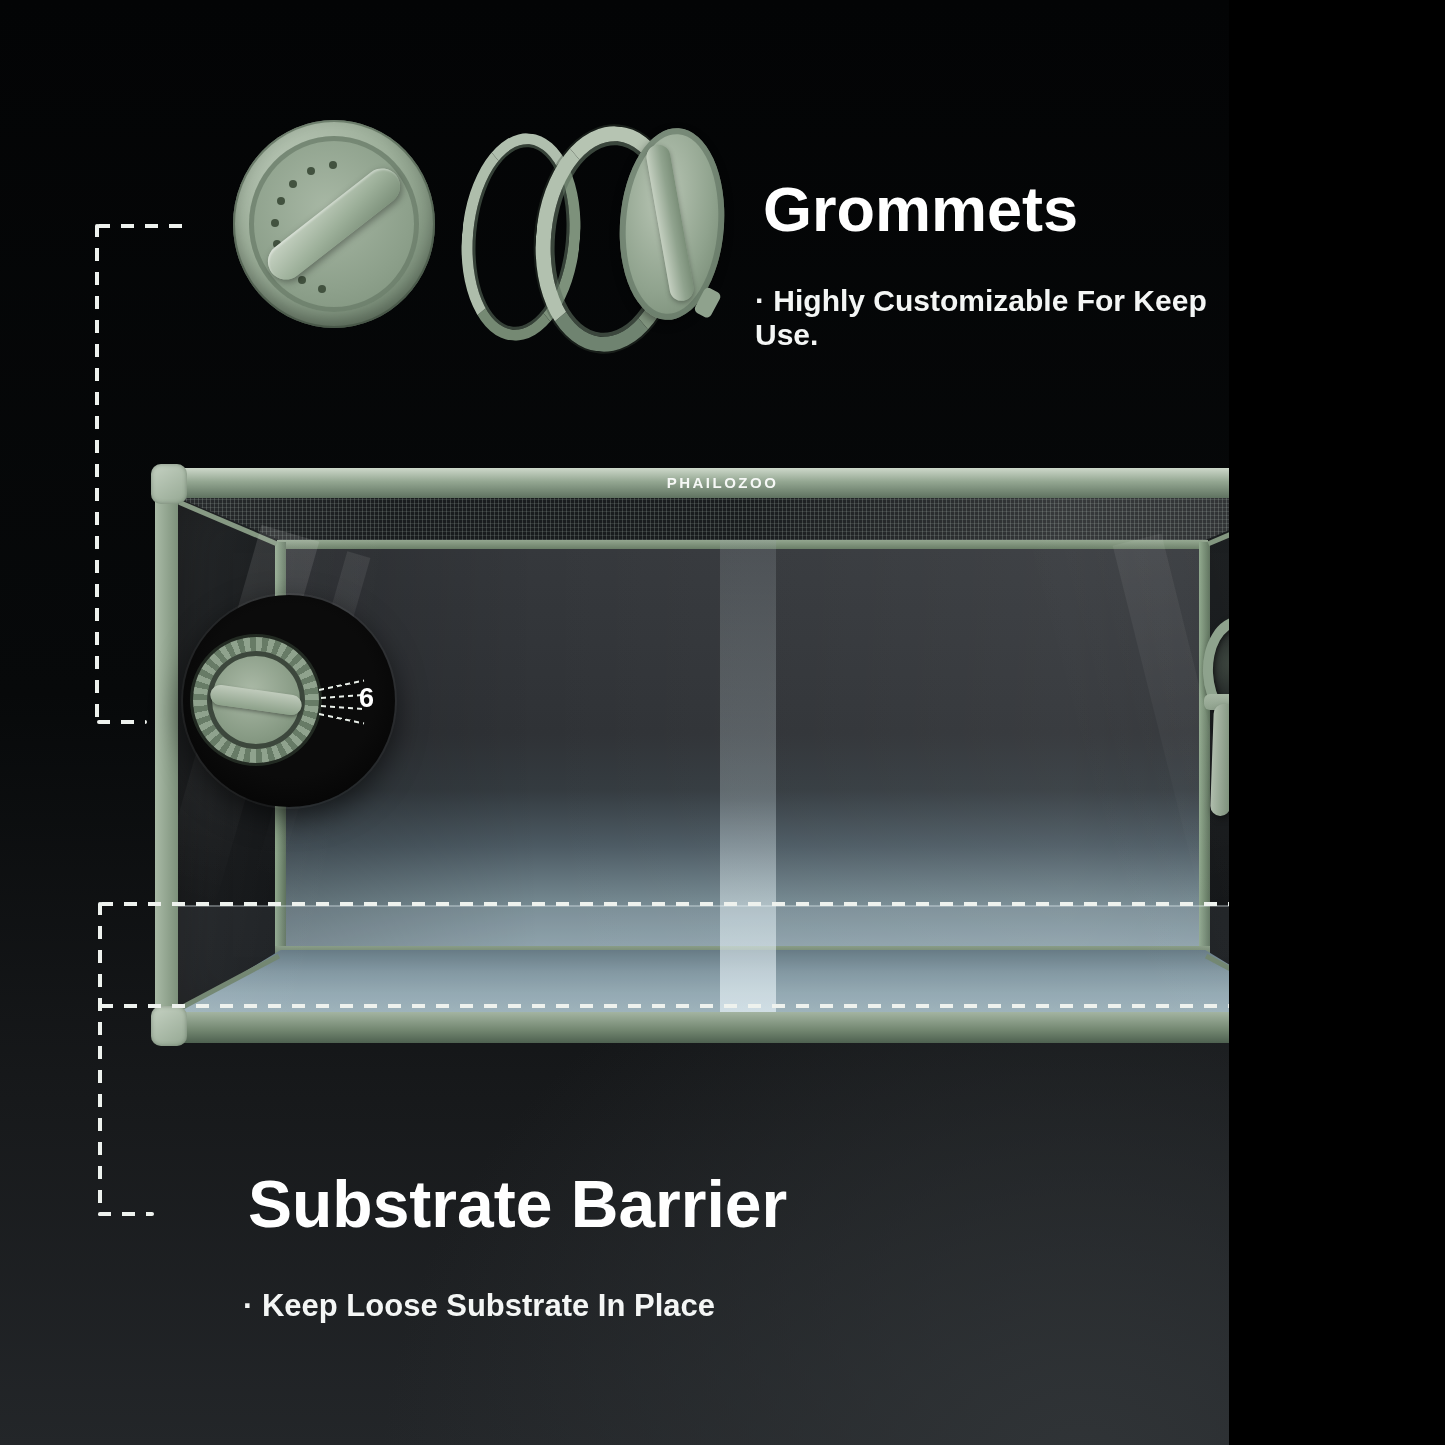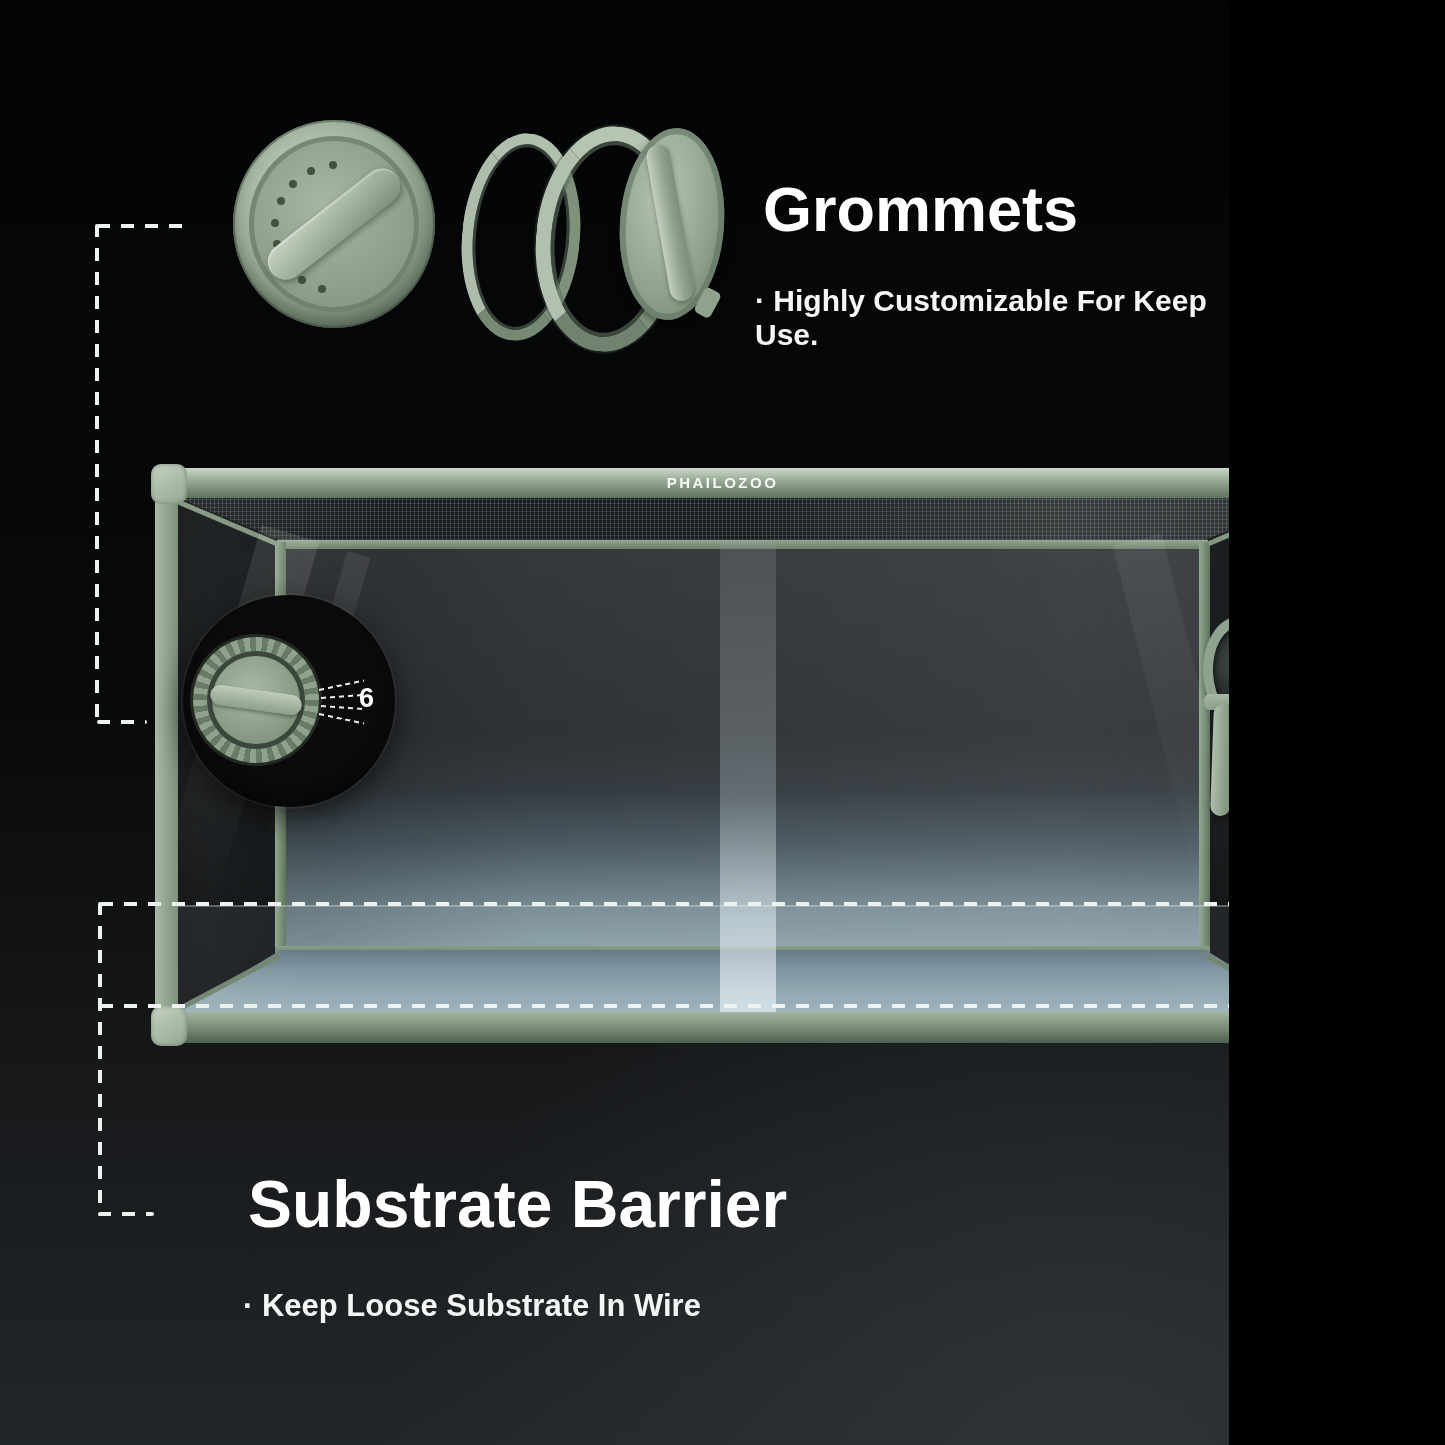--- a/index.html
+++ b/index.html
@@ -217,15 +217,15 @@
 
   <div>
     <div class="dline-h" style="left:100px;top:902px;width:1186px;"></div>
     <div class="dline-v" style="left:1282px;top:902px;height:106px;"></div>
     <div class="dline-h" style="left:100px;top:1004px;width:1186px;"></div>
     <div class="dline-v" style="left:98px;top:902px;height:314px;"></div>
     <div class="dline-h" style="left:98px;top:1212px;width:56px;"></div>
   </div>
 
   <div class="h-title" style="left:248px;top:1170px;font-size:66px;">Substrate Barrier</div>
-  <div class="h-bullet" style="left:243px;top:1288px;font-size:31px;">· Keep Loose Substrate In Wire</div>
+  <div class="h-bullet" style="left:243px;top:1288px;font-size:31px;">· Keep Loose Substrate In Place</div>
 
 </div>
 
 </body></html>

